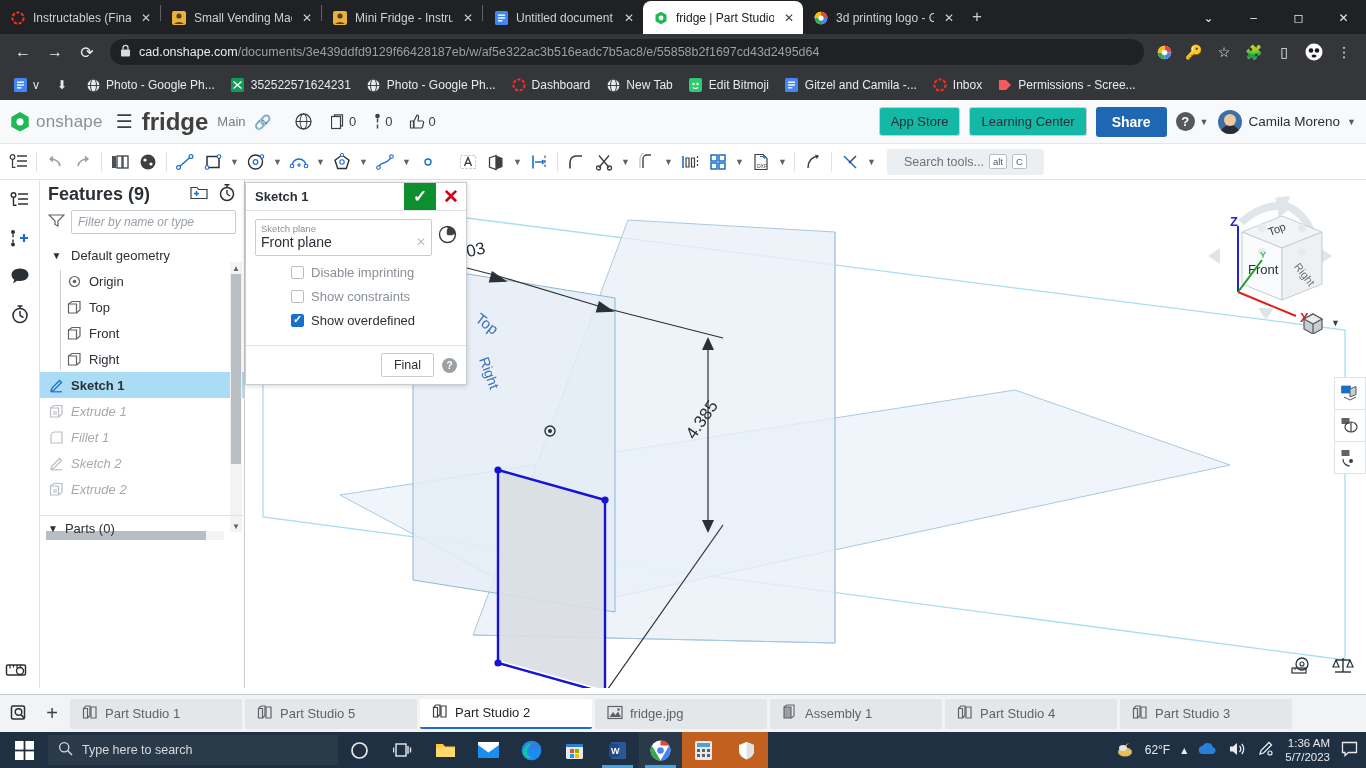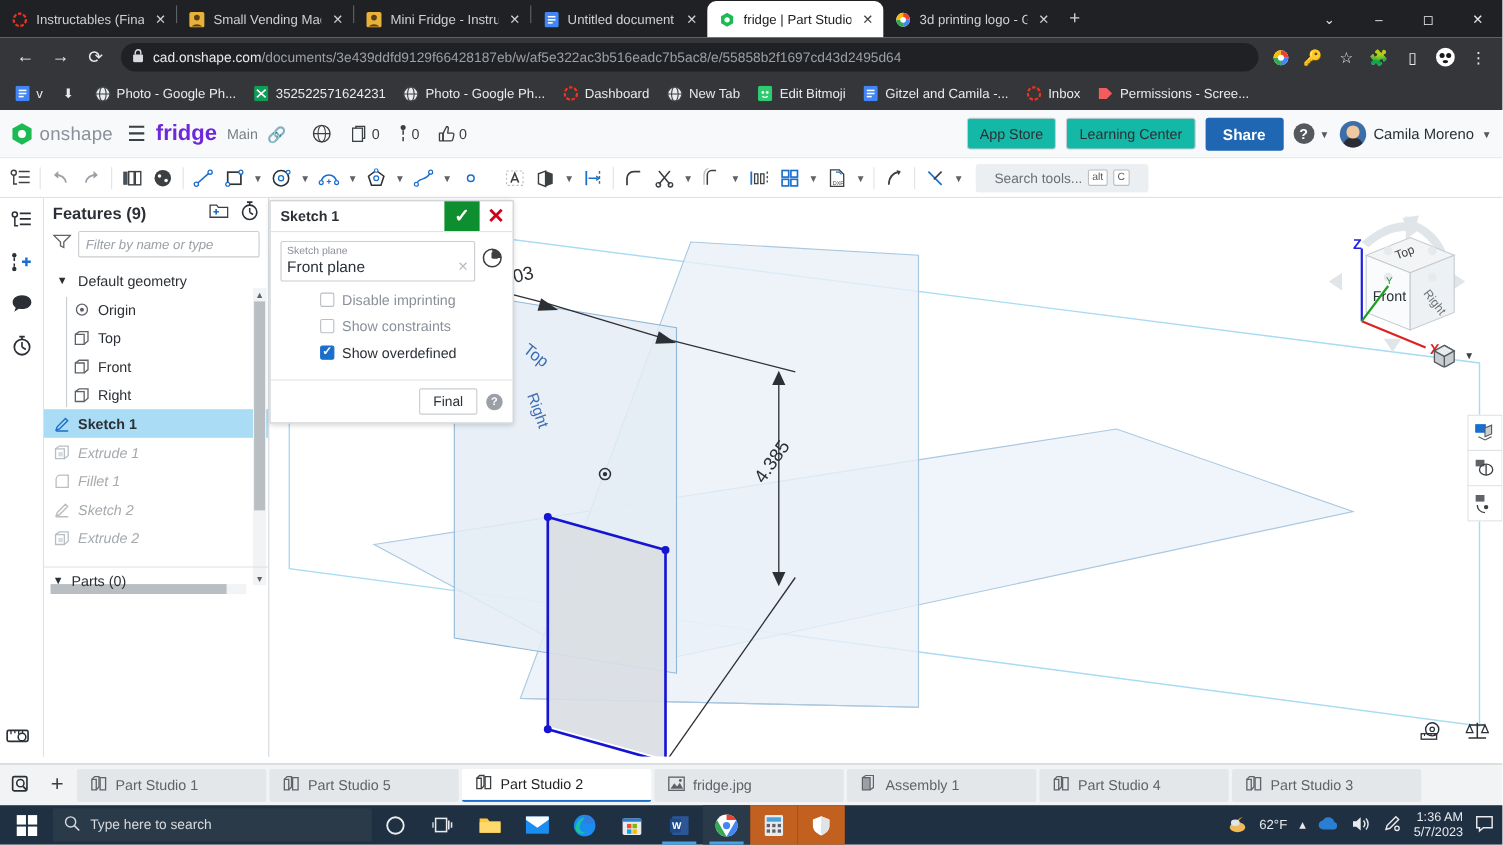--- a/index.html
+++ b/index.html
@@ -61,21 +61,21 @@
 
   
   .os-header {
     position: absolute; top: 100px; left: 0; width: 1366px; height: 44px;
     background: #f7f9fa; border-bottom: 1px solid #e3e6e8;
     display: flex; align-items: center; padding: 0 10px; gap: 9px;
   }
   .os-logo { display: flex; align-items: center; gap: 6px; }
   .os-logo-text { color: #8a9099; font-size: 17px; letter-spacing: .2px; }
   .hamburger { font-size: 19px; color: #3c4043; margin-left: 4px; }
-  .doc-title { font-size: 20px; font-weight: bold; color: #6d28d9; }
+  .doc-title { font-size: 24px; font-weight: bold; color: #404040; }
   .branch { font-size: 13px; color: #777d82; }
   .hdr-ico { color: #4a5057; font-size: 14px; display: flex; align-items: center; gap: 3px; }
   .hdr-ico .cnt { font-size: 13px; color: #3c4043; }
   .hdr-right { margin-left: auto; display: flex; align-items: center; gap: 9px; }
   .btn-outline {
     border: 1px solid #c8cdd1; background: #14b8a6; border-radius: 3px;
     font-size: 13px; color: #2b3036; padding: 6px 11px;
   }
   .btn-share { background: #1f66b3; color: #fff; border-radius: 3px; font-size: 14px; font-weight: bold; padding: 7px 16px; }
   .help-circ { width: 19px; height: 19px; border-radius: 50%; background: #55595e; color: #fff; font-size: 13px; font-weight: bold; display: flex; align-items: center; justify-content: center; }
@@ -109,21 +109,21 @@
   }
   .rail .ri { width: 30px; height: 28px; display: flex; align-items: center; justify-content: center; color: #2b3036; }
   .rail-bottom { position: absolute; bottom: 4px; left: 5px; }
 
   
   .feat-panel {
     position: absolute; top: 180px; left: 40px; width: 205px; height: 508px;
     background: #fff; border-right: 1px solid #c8cdd1;
   }
   .feat-head { height: 28px; display: flex; align-items: center; padding: 0 8px; gap: 8px; }
-  .feat-title { font-size: 15px; color: #2b3036; font-weight: 600; }
+  .feat-title { font-size: 18px; color: #2b3036; font-weight: 600; }
   .feat-head-ico { margin-left: auto; display: flex; gap: 10px; align-items: center; color: #3c4043; }
   .filter-row { display: flex; align-items: center; gap: 6px; padding: 2px 8px 6px 8px; }
   .filter-input {
     flex: 1 1 auto; height: 24px; border: 1px solid #c8cdd1; border-radius: 2px;
     font-size: 12px; color: #9aa0a6; font-style: italic; padding: 0 6px; display: flex; align-items: center;
   }
   .tree { position: relative; padding-top: 2px; height: 300px; overflow: hidden;}
   .tnode { display: flex; align-items: center; gap: 6px; height: 26px; padding-left: 8px; font-size: 13px; color: #2b3036; }
   .tnode .tico { width: 17px; display: flex; align-items: center; justify-content: center; }
   .tnode.indent { padding-left: 26px; }

